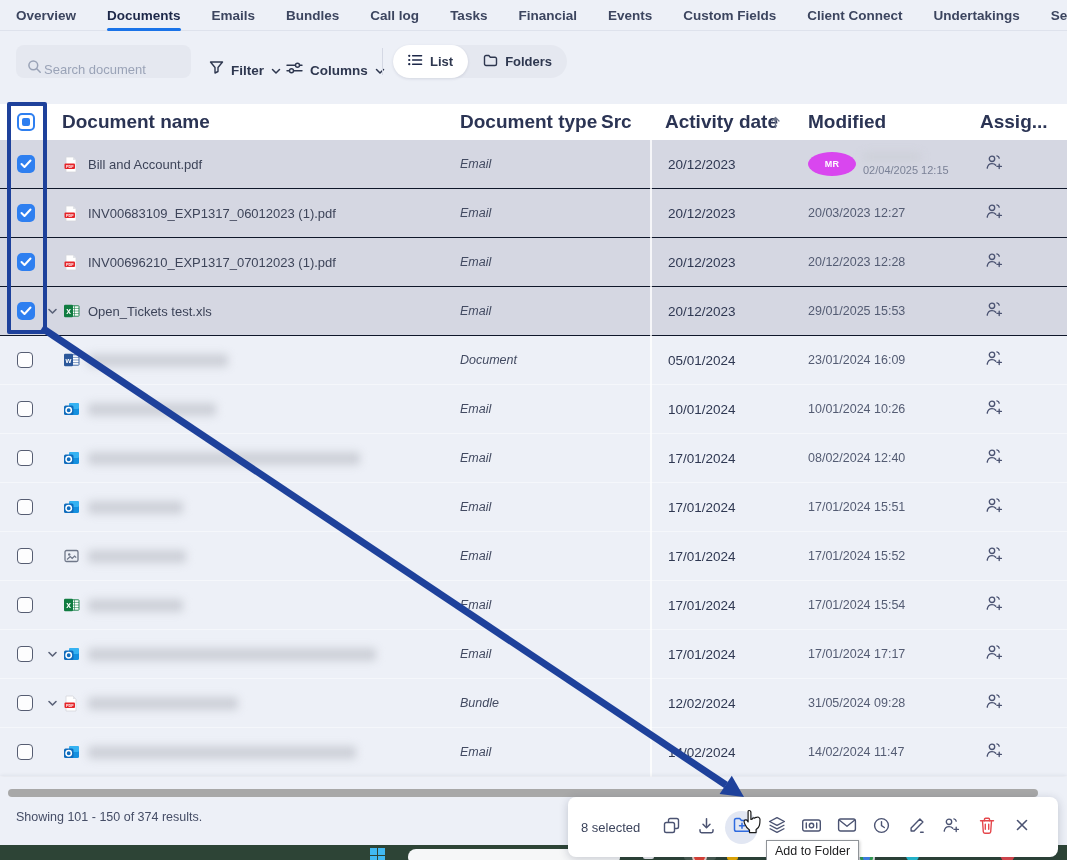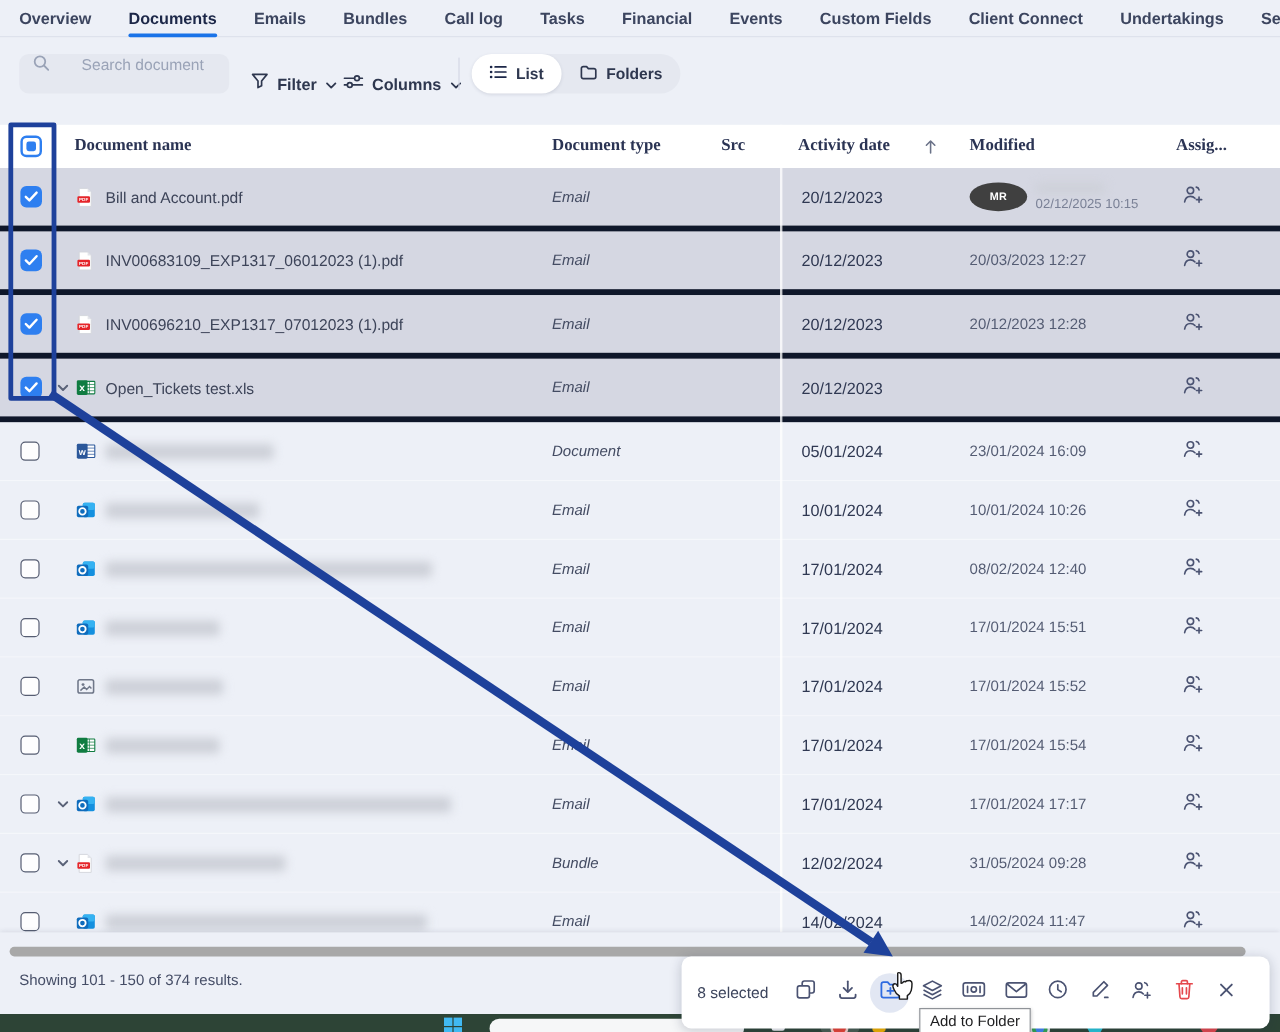--- a/index.html
+++ b/index.html
@@ -8,52 +8,52 @@
 
   
   .tabbar{position:absolute;top:0;left:0;right:0;height:30px;border-bottom:1px solid #dee2ec;
           display:flex;gap:31px;padding-left:16px;background:#edf0f7;z-index:5;}
   .tab{font-size:13.5px;font-weight:600;color:#3c455f;padding-top:8px;white-space:nowrap;cursor:pointer;}
   .tab.active{color:#1c2748;}
   .tab.active::after{content:"";display:block;height:3px;background:#1a73e8;border-radius:3px;margin-top:5px;}
 
   
   .search{position:absolute;left:16px;top:45px;width:175px;height:33px;background:#e5e8f0;border-radius:8px;
-          display:flex;align-items:flex-start;padding:0 11px;gap:24px;box-sizing:border-box;}
+          display:flex;align-items:flex-end;padding:0 11px;gap:0;box-sizing:border-box;}
   .search input{border:0;background:transparent;outline:none;font-size:13px;color:#3c455f;width:100%;
           font-family:"Liberation Sans",sans-serif;}
   .search input::placeholder{color:#9aa3b7;}
   .tbtn{position:absolute;top:45px;height:33px;display:flex;align-items:flex-end;gap:7px;font-size:13.5px;
         font-weight:600;color:#2e374f;cursor:pointer;}
   .tbtn-filter{left:209px;} .tbtn-columns{left:286px;}
   .vdiv{position:absolute;left:382px;top:48px;width:1px;height:27px;background:#d4d8e4;}
   .seg{position:absolute;left:393px;top:45px;height:33px;background:#e5e8f0;border-radius:17px;display:flex;align-items:center;}
   .seg .opt{display:flex;align-items:center;gap:7px;height:33px;padding:0 15px;font-size:13px;font-weight:600;
             color:#2e374f;border-radius:17px;cursor:pointer;box-sizing:border-box;}
   .seg .opt.active{background:#fff;box-shadow:0 1px 3px rgba(30,40,70,.12);}
 
   
   .thead{position:absolute;top:104px;left:0;right:0;height:36px;background:#fff;z-index:2;}
-  .th{position:absolute;top:0;height:36px;line-height:36px;font-size:14px;font-weight:700;color:#2b3454;cursor:pointer;font-family:Liberation Serif, serif;}
+  .th{position:absolute;top:0;height:36px;line-height:36px;font-size:19px;font-weight:700;color:#2b3454;cursor:pointer;}
   .hcheck{position:absolute;left:17px;top:9px;}
   .sortarrow{position:absolute;left:770px;top:11px;}
   .tbody{position:absolute;top:140px;left:0;right:0;z-index:1;}
   .trow{position:relative;height:48px;background:#edf0f7;border-bottom:1px solid #f5f7fb;cursor:pointer;}
-  .trow.selected{background:#d5d7e2;border-bottom:5px solid #0f172a;}
+  .trow.selected{background:#d5d7e2;border-bottom:1px solid #0f172a;}
   .cell-check{position:absolute;left:17px;top:0;height:100%;display:flex;align-items:center;}
   .cell-name{position:absolute;left:44px;top:0;height:100%;width:400px;display:flex;align-items:center;}
   .chev{width:16px;display:flex;justify-content:center;}
   .ficon{width:18px;display:flex;justify-content:center;margin-left:2px;}
   .fname{margin-left:8px;font-size:13px;color:#3d4459;white-space:nowrap;}
   .redact{margin-left:8px;height:13px;background:#cdd0d8;border-radius:3px;filter:blur(4px);}
   .redact.mod{margin-left:0;width:58px;height:8px;}
   .cell-type{position:absolute;left:460px;top:0;height:100%;display:flex;align-items:center;font-size:12.5px;color:#434b62;font-style:italic;}
   .cell-activity{position:absolute;left:668px;top:0;height:100%;display:flex;align-items:center;font-size:13.5px;color:#2f3852;}
   .cell-modified{position:absolute;left:808px;top:0;height:100%;display:flex;align-items:center;font-size:12.5px;color:#545c73;gap:7px;}
-  .avatar{width:48px;height:24px;border-radius:50%;background:#404040;color:#fff;font-size:9px;font-weight:700;
+  .avatar{width:48px;height:24px;border-radius:50%;background:#d946ef;color:#fff;font-size:9px;font-weight:700;
           display:flex;align-items:center;justify-content:center;letter-spacing:.3px;}
   .modcol{display:flex;flex-direction:column;gap:3px;}
   .modtime{font-size:11px;color:#7a8196;}
   .cell-assign{position:absolute;left:985px;top:0;height:100%;display:flex;align-items:center;cursor:pointer;}
   .cb{width:18px;height:18px;border-radius:5px;box-sizing:border-box;display:flex;align-items:center;justify-content:center;cursor:pointer;}
   .cb.checked{background:#2e7ff0;}
   .cb.empty{width:16px;height:16px;border:1.6px solid #565d72;border-radius:4px;background:#fdfdfe;}
   .cb.indet{border:2px solid #2e7ff0;background:#fff;}
   .cb.indet .inner{width:8px;height:8px;background:#2e7ff0;border-radius:2px;}
   .col-divider{position:absolute;left:650px;top:104px;width:2px;height:673px;background:rgba(255,255,255,.78);z-index:3;pointer-events:none;}
@@ -195,21 +195,21 @@
             </svg>
           </span>
           <span class="fname">Bill and Account.pdf</span>
         </div>
         <div class="cell-type">Email</div>
         <div class="cell-activity">20/12/2023</div>
         <div class="cell-modified">
           <span class="avatar">MR</span>
           <span class="modcol">
             <span class="redact mod"></span>
-            <span class="modtime">02/12/2025 10:15</span>
+            <span class="modtime">02/04/2025 12:15</span>
           </span>
         </div>
         <div class="cell-assign">
           <span><svg width="19" height="18" viewBox="0 0 19 18" fill="none" stroke="#4b5372" stroke-width="1.35" stroke-linecap="round">
               <circle cx="7" cy="5.8" r="2.7"></circle>
               <path d="M2.2 15.2c.5-3.1 2.5-4.6 4.8-4.6 1.5 0 2.9.6 3.8 1.7"></path>
               <path d="M14.2 11.2v4.4M12 13.4h4.4"></path>
               <path d="M11.9 2.9c1.2.2 2.1 1.1 2.3 2.3"></path>
             </svg></span>
         </div>
@@ -309,20 +309,23 @@
               <rect x="7" y="2.8" width="9" height="10.4" rx="0.6" fill="#fff" stroke="#107c41" stroke-width="0.9"></rect>
               <path d="M7 5.4h9M7 8h9M7 10.6h9M11.5 2.8v10.4" stroke="#107c41" stroke-width="0.6"></path>
               <rect x="1" y="1.8" width="9" height="12.4" rx="1.2" fill="#107c41"></rect>
               <text x="5.5" y="11.2" font-size="8.5" fill="#fff" text-anchor="middle" font-weight="bold" font-family="Liberation Sans,sans-serif">x</text>
             </svg>
           </span>
           <span class="fname">Open_Tickets test.xls</span>
         </div>
         <div class="cell-type">Email</div>
         <div class="cell-activity">20/12/2023</div>
+        <div class="cell-modified">
+          <span>29/01/2025 15:53</span>
+        </div>
         <div class="cell-assign">
           <span><svg width="19" height="18" viewBox="0 0 19 18" fill="none" stroke="#4b5372" stroke-width="1.35" stroke-linecap="round">
               <circle cx="7" cy="5.8" r="2.7"></circle>
               <path d="M2.2 15.2c.5-3.1 2.5-4.6 4.8-4.6 1.5 0 2.9.6 3.8 1.7"></path>
               <path d="M14.2 11.2v4.4M12 13.4h4.4"></path>
               <path d="M11.9 2.9c1.2.2 2.1 1.1 2.3 2.3"></path>
             </svg></span>
         </div>
       </div>
       <div class="trow">

